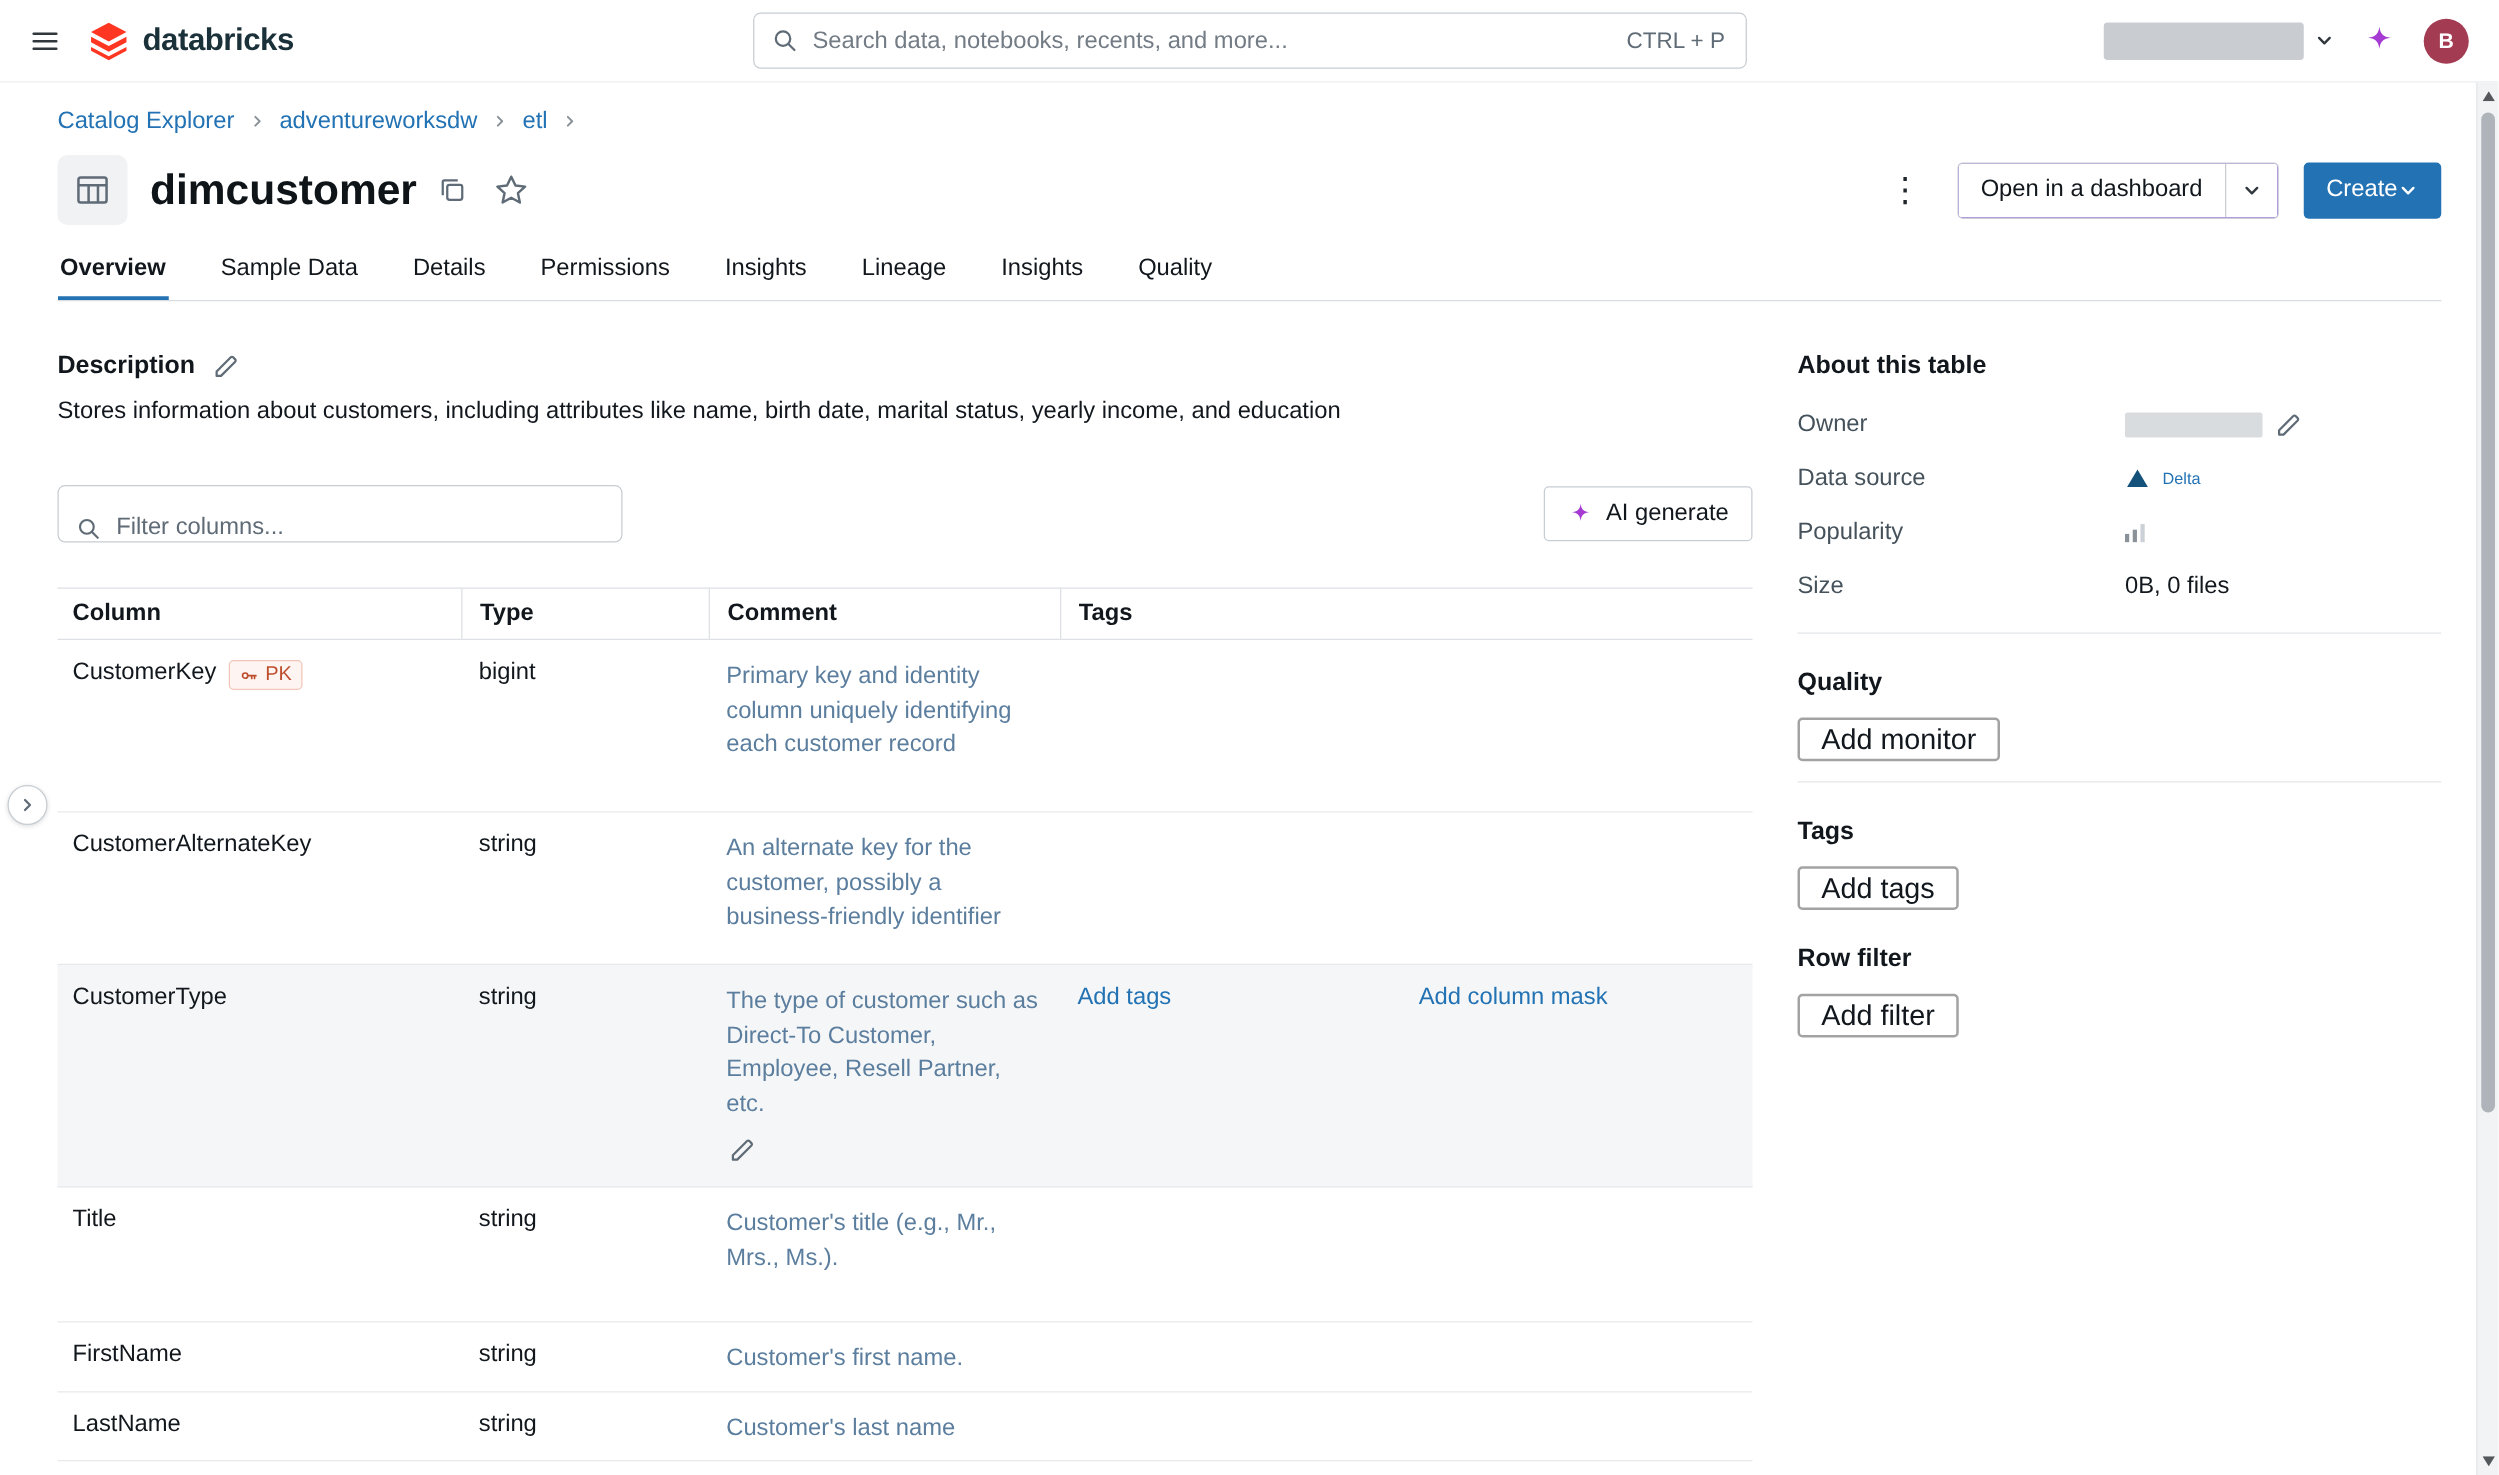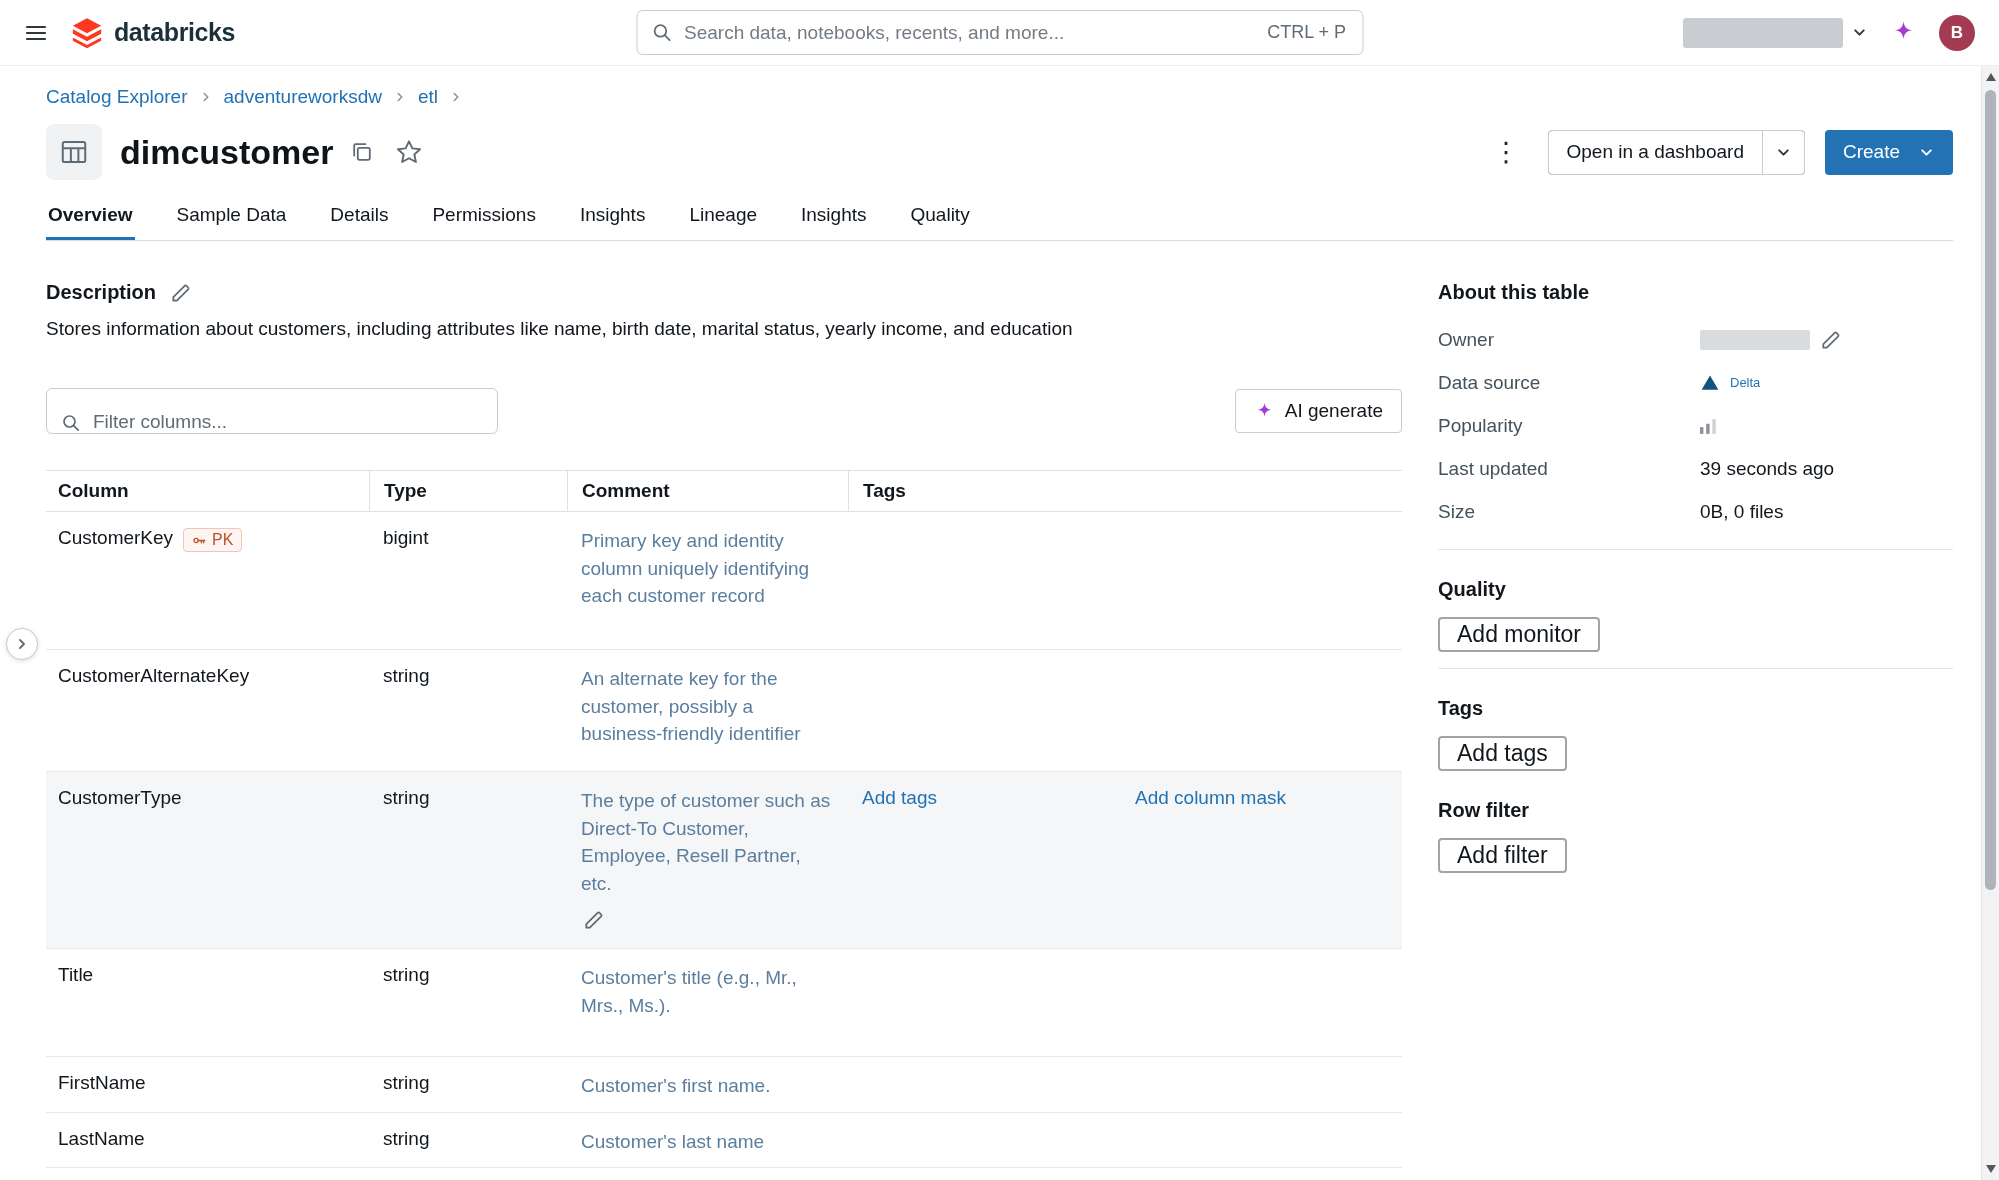--- a/index.html
+++ b/index.html
@@ -6,21 +6,21 @@
   html,body { width:1999px; height:1180px; }
   body { font-family:"Liberation Sans","DejaVu Sans",sans-serif; color:#11171C; background:#fff; }
   .app { position:relative; width:1999px; height:1180px; overflow:hidden; background:#fff; }
 
   
   .topbar { position:relative; height:66px; display:flex; align-items:center; padding:0 24px; border-bottom:1px solid #ECEEF0; background:#fff; z-index:5; }
   .icon-btn { background:none; border:none; cursor:pointer; display:flex; align-items:center; justify-content:center; }
   .hamburger { margin-right:22px; }
   .logo { display:flex; align-items:center; gap:10px; }
   .logo-text { font-size:25px; font-weight:700; color:#1B3139; letter-spacing:-0.4px; }
-  .searchbox { position:absolute; left:50%; transform:translateX(-50%); top:10px; width:727px; height:45px; border:1px solid #C7CDD2; border-radius:6px; display:flex; align-items:center; background:#fff; }
+  .searchbox { position:absolute; left:50%; transform:translateX(-50%); top:10px; width:795px; height:45px; border:1px solid #C7CDD2; border-radius:6px; display:flex; align-items:center; background:#fff; }
   .searchbox svg { margin-left:14px; flex:0 0 auto; }
   .searchbox input { flex:1; border:none; outline:none; font-size:19px; padding:0 12px; font-family:inherit; color:#11171C; background:transparent; }
   .searchbox input::placeholder { color:#737C85; }
   .search-shortcut { margin-right:16px; font-size:18px; color:#5F6B76; white-space:nowrap; }
   .topbar-right { margin-left:auto; display:flex; align-items:center; gap:22px; }
   .workspace-select { display:flex; align-items:center; gap:8px; cursor:pointer; }
   .redacted-box { width:160px; height:30px; background:#C9CDD1; border-radius:3px; }
   .avatar { width:36px; height:36px; border-radius:50%; background:#A33B52; color:#fff; font-size:17px; font-weight:700; display:flex; align-items:center; justify-content:center; cursor:pointer; }
 
   
@@ -31,21 +31,21 @@
 
   .title-row { margin-top:16px; display:flex; align-items:center; }
   .title-icon-box { width:56px; height:56px; border-radius:8px; background:#F0F2F4; display:flex; align-items:center; justify-content:center; }
   .page-title { font-size:34px; font-weight:700; color:#0E1418; margin:0 16px 0 18px; }
   .title-tools { display:flex; align-items:center; gap:22px; }
   .title-actions { margin-left:auto; display:flex; align-items:center; gap:20px; }
   .kebab { font-size:27px; color:#1F272D; line-height:1; padding:4px 8px; cursor:pointer; background:none; border:none; }
   .split-btn { display:flex; height:45px; border:1px solid #C7CDD2; border-radius:4px; overflow:hidden; background:#6d28d9; }
   .split-main { padding:0 18px; font-size:19px; color:#11171C; background:#fff; border:none; cursor:pointer; font-family:inherit; }
   .split-caret { width:42px; border:none; border-left:1px solid #C7CDD2; background:#fff; display:flex; align-items:center; justify-content:center; cursor:pointer; }
-  .create-btn { height:45px; padding:0 18px; background:#2272B4; color:#fff; font-size:19px; border:none; border-radius:4px; display:flex; align-items:center; gap:18px; cursor:pointer; font-family:inherit; }
+  .create-btn { height:45px; padding:0 18px; background:#2272B4; color:#fff; font-size:19px; border:none; border-radius:4px; display:flex; align-items:center; gap:0; cursor:pointer; font-family:inherit; }
 
   .tabs { margin-top:20px; display:flex; gap:40px; border-bottom:1px solid #D9DDE1; }
   .tab { font-size:19px; padding:4px 2px 14px; cursor:pointer; color:#11171C; }
   .tab.active { font-weight:700; box-shadow:inset 0 -3px 0 0 #2272B4; }
 
   .content { display:flex; margin-top:40px; align-items:flex-start; }
   .main { flex:0 0 1356px; }
   .aside { flex:1; margin-left:36px; min-width:0; }
 
   .section-heading { font-size:20px; font-weight:700; color:#11171C; }
@@ -371,24 +371,20 @@
             <span class="kv-label">Popularity</span>
             <span class="kv-value">
               <svg width="18" height="16" viewBox="0 0 16 14">
                   <rect x="0" y="8" width="3" height="6" fill="#8A9299"></rect>
                   <rect x="5.5" y="5" width="3" height="9" fill="#8A9299"></rect>
                   <rect x="11" y="1" width="3" height="13" fill="#CBD1D6"></rect>
                 </svg>
             </span>
           </div>
           <div class="kv">
-            <span class="kv-label">Last updated</span>
-            <span class="kv-value">39 seconds ago</span>
-          </div>
-          <div class="kv">
             <span class="kv-label">Size</span>
             <span class="kv-value">0B, 0 files</span>
           </div>
         </div>
         <div class="hr"></div>
 
         <h3 class="section-heading">Quality</h3>
         <button class="aside-btn">Add monitor</button>
         <div class="hr"></div>
 

